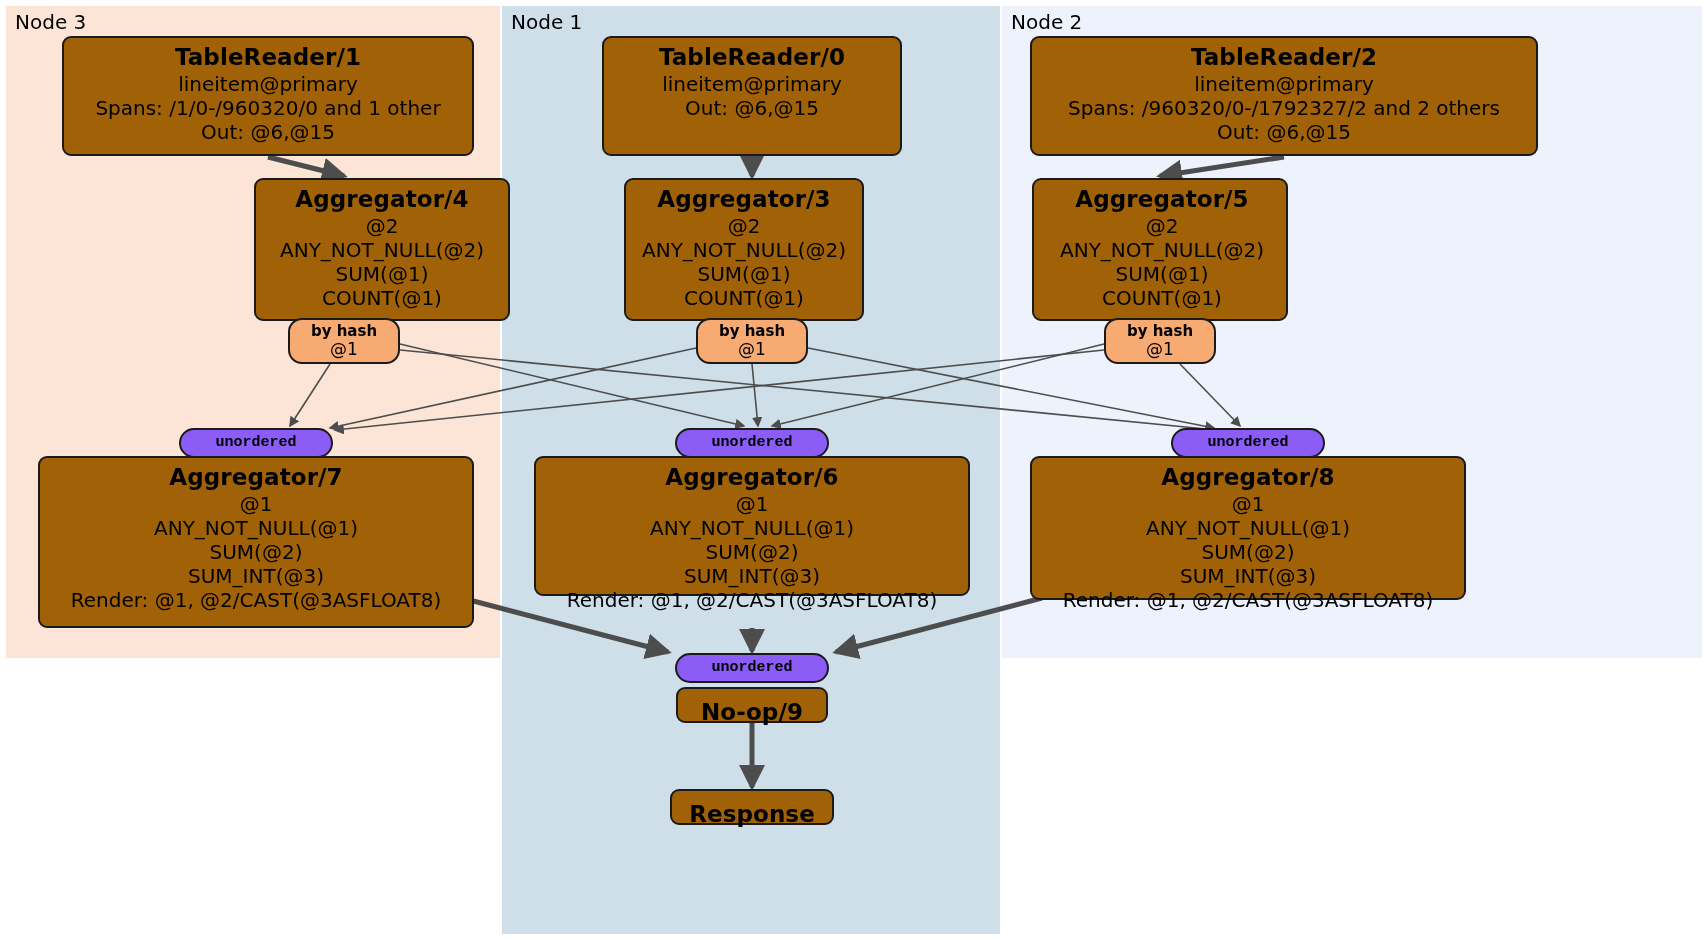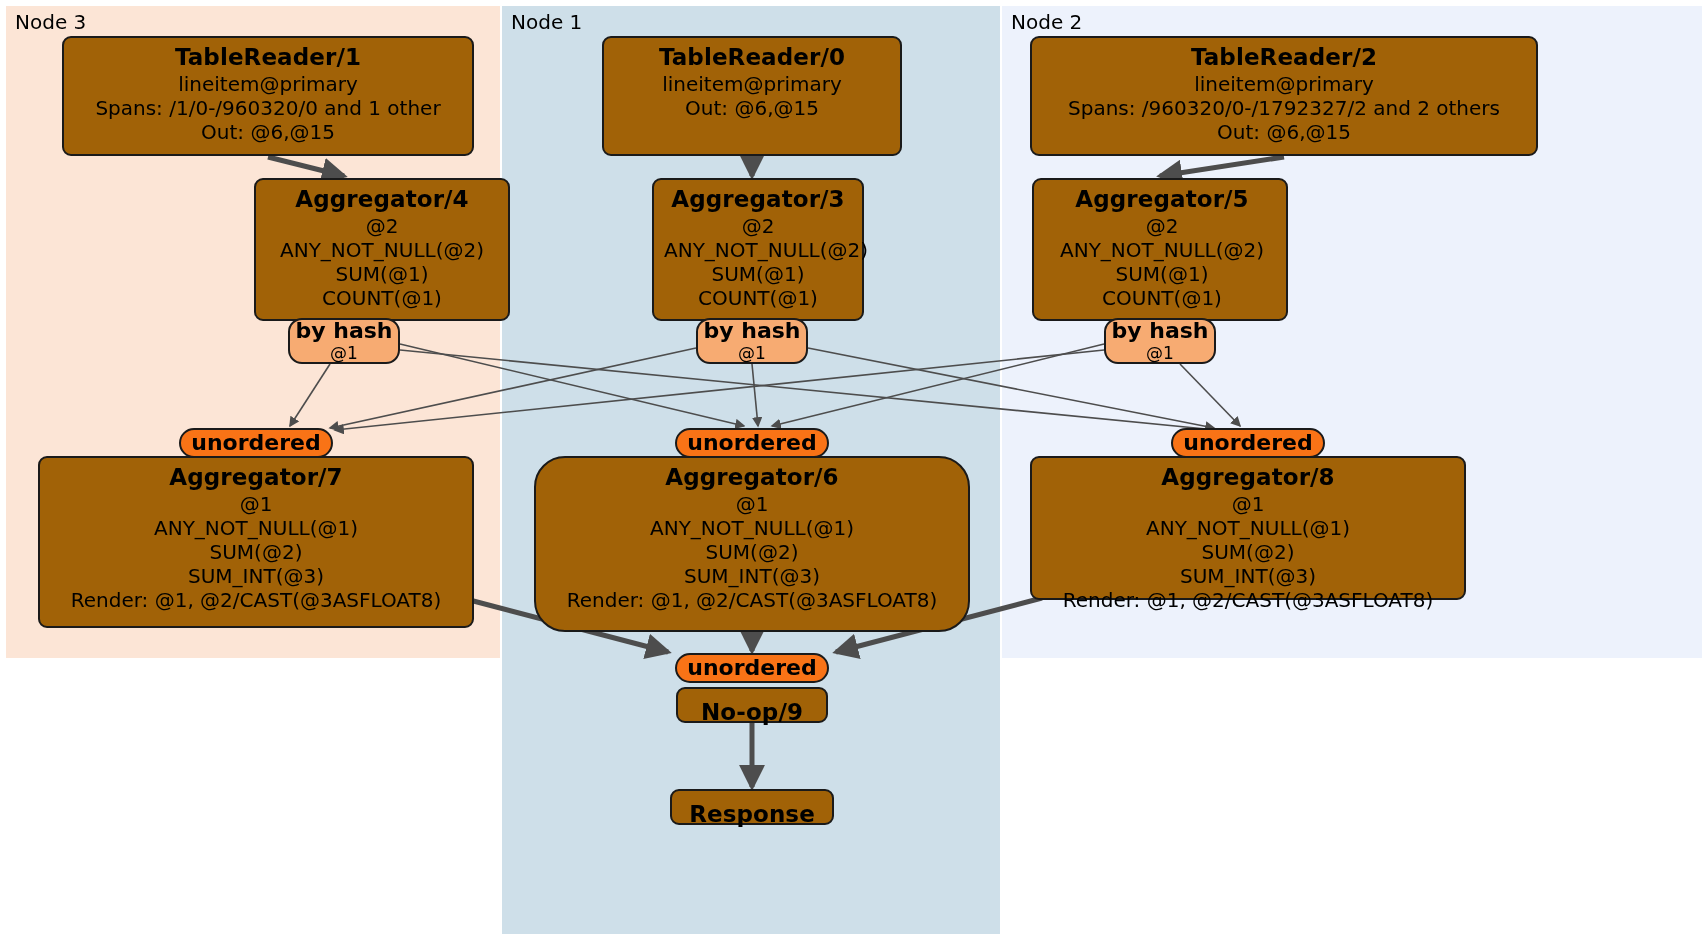--- a/index.html
+++ b/index.html
@@ -79,25 +79,26 @@
     display: flex;
     flex-direction: column;
     align-items: center;
     justify-content: center;
   }
   .badge.hash {
     background: #f7ab72;
     border-radius: 14px;
   }
   .badge.unordered {
-    background: #f97316;
+    background: #8b5cf6;
     border-radius: 16px;
+    font-family: Liberation Mono, monospace;
   }
   .badge .b-title {
-    font-size: 22px;
+    font-size: 15px;
     font-weight: bold;
     white-space: nowrap;
   }
   .badge .b-sub {
     font-size: 17px;
     font-weight: normal;
     white-space: nowrap;
   }
 </style>
 </head>
@@ -161,21 +162,21 @@
         <div class="line">Spans: /960320/0-/1792327/2 and 2 others</div>
         <div class="line">Out: @6,@15</div>
       </div>
       <div class="proc" style="left: 216px; top: 178px; width: 256px; height: 143px; margin-left: 38px;">
         <div class="title">Aggregator/4</div>
         <div class="line">@2</div>
         <div class="line">ANY_NOT_NULL(@2)</div>
         <div class="line">SUM(@1)</div>
         <div class="line">COUNT(@1)</div>
       </div>
-      <div class="proc" style="left: 624px; top: 178px; width: 212px; height: 143px; margin-left: 28px;">
+      <div class="proc" style="left: 624px; top: 178px; width: 240px; height: 143px;">
         <div class="title">Aggregator/3</div>
         <div class="line">@2</div>
         <div class="line">ANY_NOT_NULL(@2)</div>
         <div class="line">SUM(@1)</div>
         <div class="line">COUNT(@1)</div>
       </div>
       <div class="proc" style="left: 1032px; top: 178px; width: 256px; height: 143px; padding-left: 14px;">
         <div class="title">Aggregator/5</div>
         <div class="line">@2</div>
         <div class="line">ANY_NOT_NULL(@2)</div>
@@ -183,21 +184,21 @@
         <div class="line">COUNT(@1)</div>
       </div>
       <div class="proc" style="left: 38px; top: 456px; width: 436px; height: 172px;">
         <div class="title">Aggregator/7</div>
         <div class="line">@1</div>
         <div class="line">ANY_NOT_NULL(@1)</div>
         <div class="line">SUM(@2)</div>
         <div class="line">SUM_INT(@3)</div>
         <div class="line">Render: @1, @2/CAST(@3ASFLOAT8)</div>
       </div>
-      <div class="proc" style="left: 534px; top: 456px; width: 436px; height: 176px; border-radius: 31px;">
+      <div class="proc" style="left: 534px; top: 456px; width: 436px; height: 140px;">
         <div class="title">Aggregator/6</div>
         <div class="line">@1</div>
         <div class="line">ANY_NOT_NULL(@1)</div>
         <div class="line">SUM(@2)</div>
         <div class="line">SUM_INT(@3)</div>
         <div class="line">Render: @1, @2/CAST(@3ASFLOAT8)</div>
       </div>
       <div class="proc" style="left: 1030px; top: 456px; width: 436px; height: 144px;">
         <div class="title">Aggregator/8</div>
         <div class="line">@1</div>

